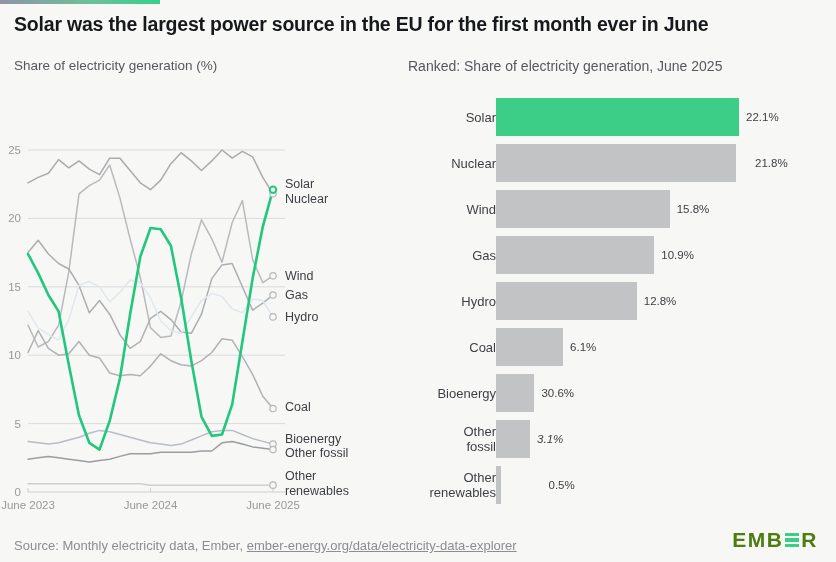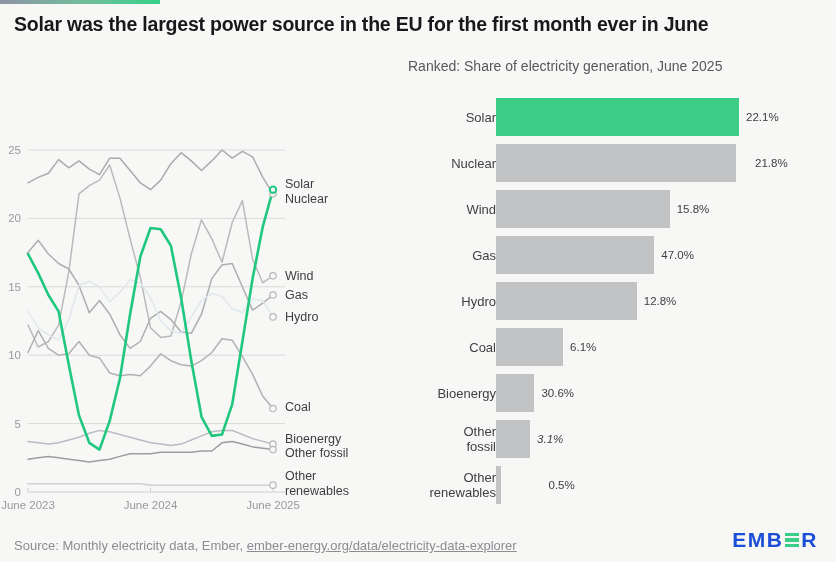--- a/index.html
+++ b/index.html
@@ -126,21 +126,21 @@
     text-decoration: underline;
   }
   .logo {
     position: absolute;
     right: 18px; top: 528px;
     display: flex;
     align-items: center;
     font-size: 21px;
     font-weight: bold;
     letter-spacing: 1.5px;
-    color: #1d4ed8;
+    color: #4d7c0f;
   }
   .logo .ebars {
     display: inline-flex;
     flex-direction: column;
     justify-content: space-between;
     width: 14px; height: 15px;
     margin: 0 2px;
   }
   .logo .ebars i {
     display: block;
@@ -149,20 +149,21 @@
   }
 </style>
 </head>
 <body>
 
 <div id="root">
 
   <div class="accent-bar"></div>
 
   <div class="title">Solar was the largest power source in the EU for the first month ever in June</div>
+  <div class="sub-left">Share of electricity generation (%)</div>
   <div class="sub-right">Ranked: Share of electricity generation, June 2025</div>
 
   <div class="line-panel">
     <svg width="400" height="420" id="line-svg">
         <line x1="28" x2="285" y1="400" y2="400" class="axisline"></line>
         <text x="21" y="404" class="ytick">0</text>
         <line x1="28" x2="285" y1="331.6" y2="331.6" class="gridline"></line>
         <text x="21" y="335.6" class="ytick">5</text>
         <line x1="28" x2="285" y1="263.2" y2="263.2" class="gridline"></line>
         <text x="21" y="267.2" class="ytick">10</text>
@@ -221,21 +222,21 @@
         <div class="bar-value" style="left: 347px;">21.8%</div>
       </div>
       <div class="bar-row" style="top: 100px;">
         <div class="bar-label" style="right: 340px;">Wind</div>
         <div class="bar-rect" style="width: 173.729px; left: 88px;"></div>
         <div class="bar-value" style="left: 268.729px;">15.8%</div>
       </div>
       <div class="bar-row" style="top: 146px;">
         <div class="bar-label" style="right: 340px;">Gas</div>
         <div class="bar-rect" style="width: 158.335px; left: 88px;"></div>
-        <div class="bar-value" style="left: 253.335px;">47.0%</div>
+        <div class="bar-value" style="left: 253.335px;">10.9%</div>
       </div>
       <div class="bar-row" style="top: 192px;">
         <div class="bar-label" style="right: 340px;">Hydro</div>
         <div class="bar-rect" style="width: 140.742px; left: 88px;"></div>
         <div class="bar-value" style="left: 235.742px;">12.8%</div>
       </div>
       <div class="bar-row" style="top: 238px;">
         <div class="bar-label" style="right: 340px;">Coal</div>
         <div class="bar-rect" style="width: 67.0724px; left: 88px;"></div>
         <div class="bar-value" style="left: 162.072px;">6.1%</div>

